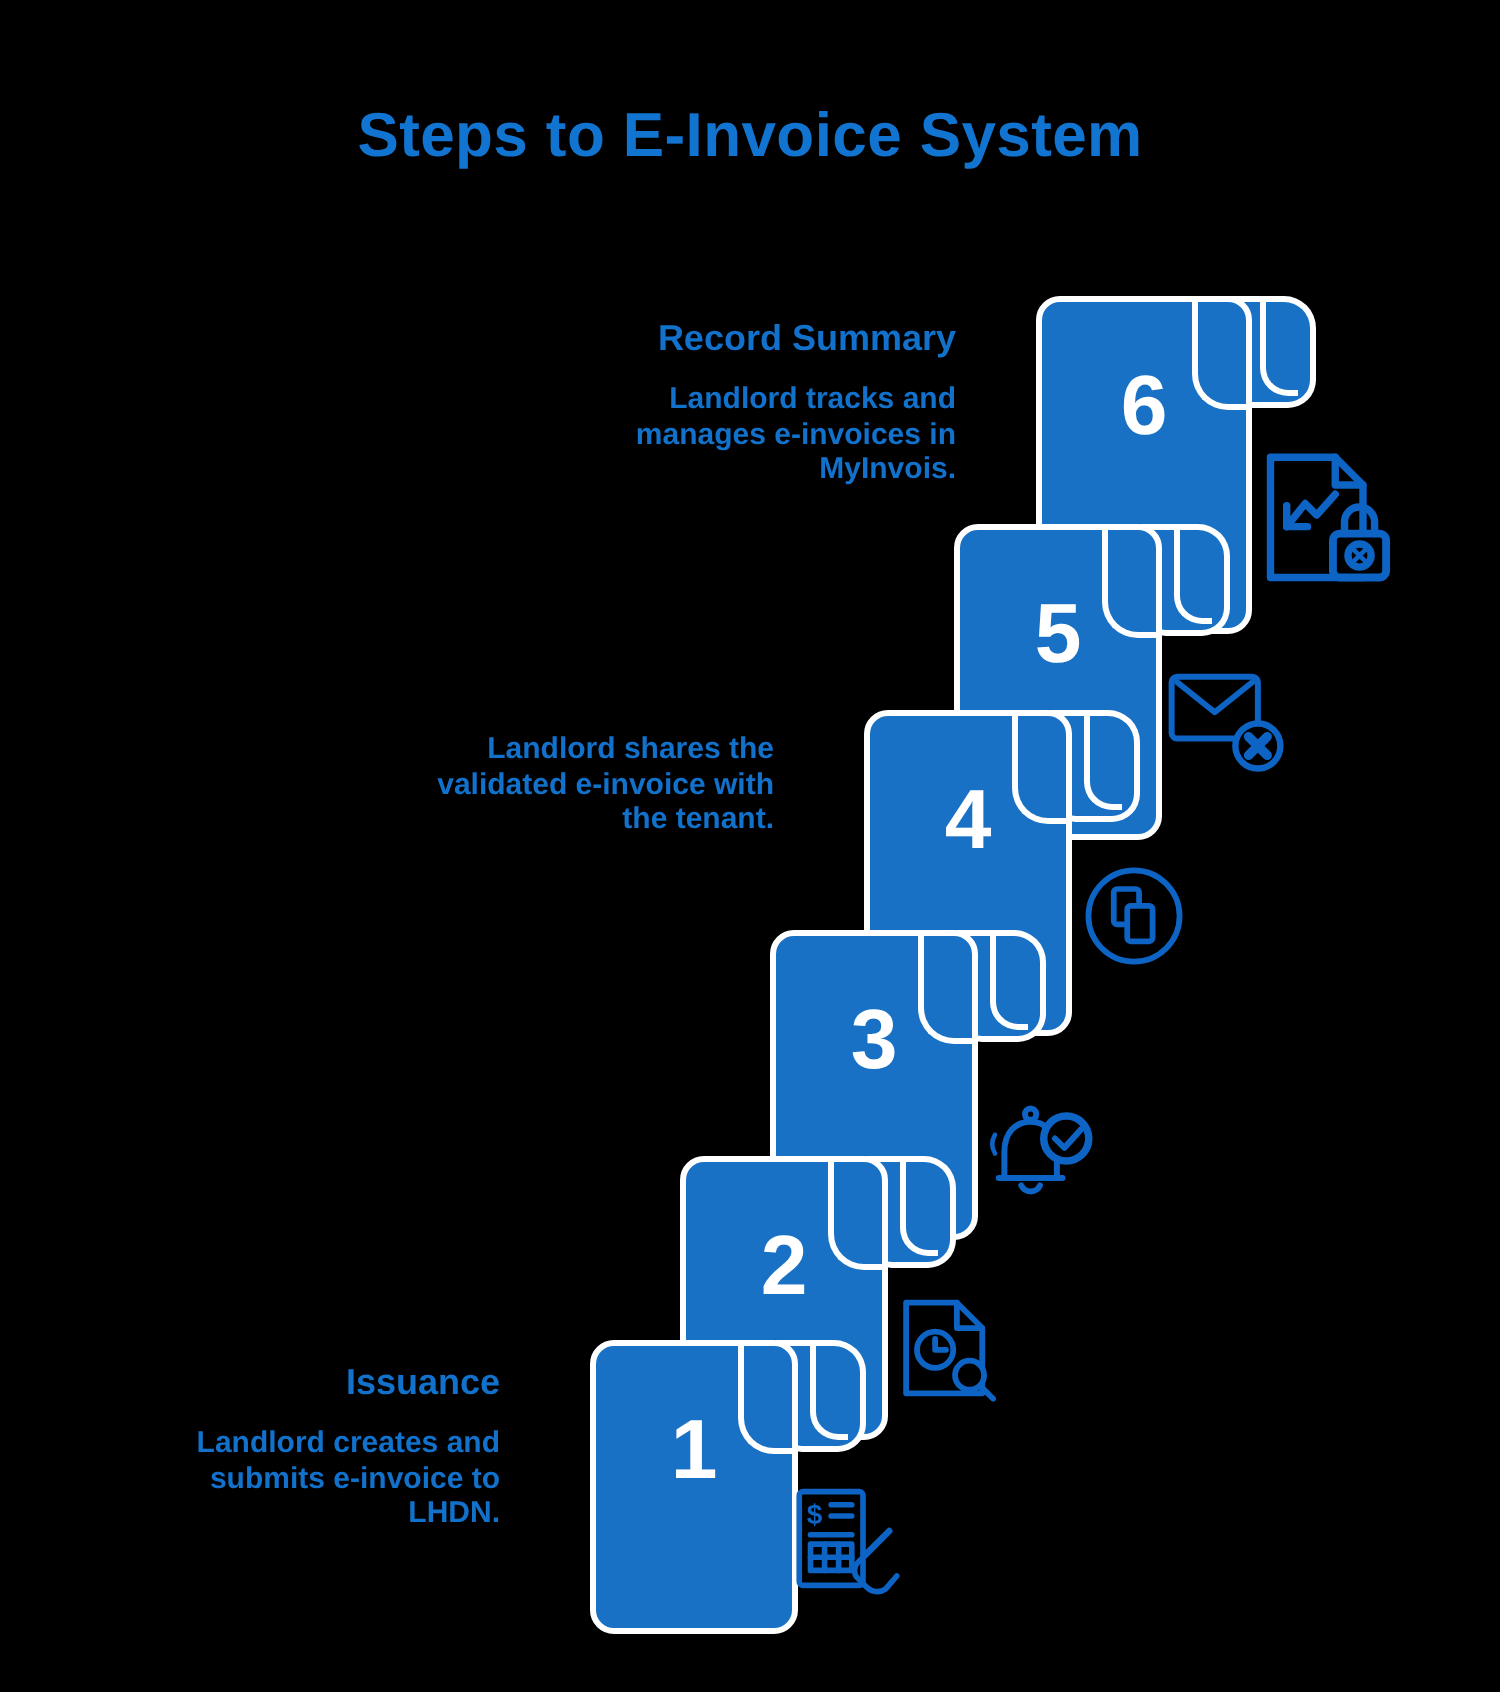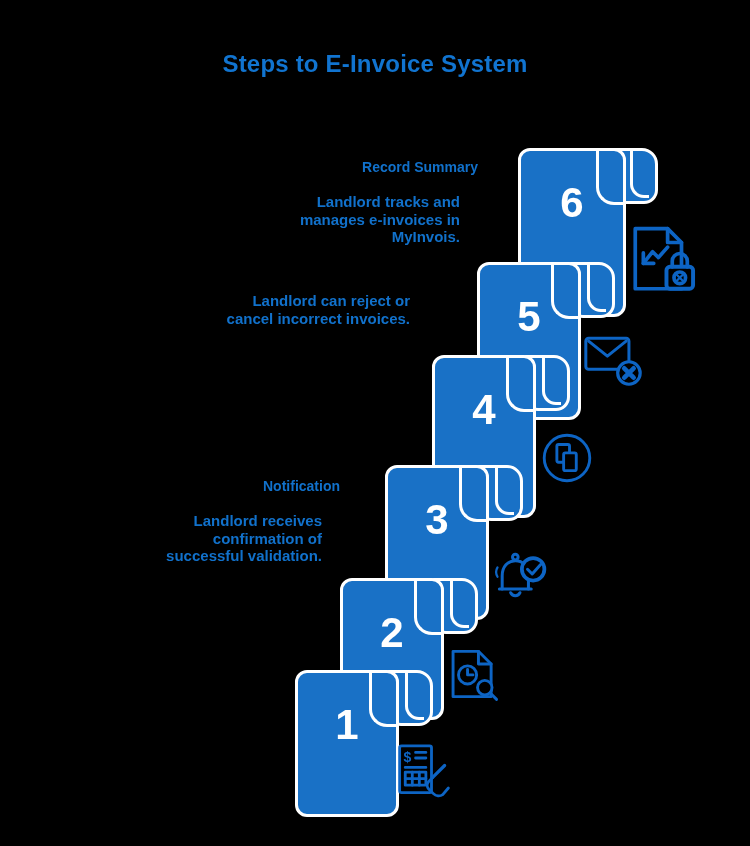--- a/index.html
+++ b/index.html
@@ -2,21 +2,21 @@
 <html><head>
 <meta charset="utf-8">
 <style>
   html,body{margin:0;padding:0;background:#000;}
   .canvas{
     position:relative;width:750px;height:846px;background:#000;overflow:hidden;
     font-family:"Liberation Sans", sans-serif;
   }
   .main-title{
     position:absolute;left:0;top:50px;width:750px;text-align:center;
-    font-size:24px;font-weight:bold;letter-spacing:.2px;color:#1174D0;
+    font-size:31px;font-weight:bold;letter-spacing:.2px;color:#1174D0;
   }
   
   .step{position:absolute;}
   .ext{
     position:absolute;top:0;background:#1971C6;border:3px solid #fff;
     border-radius:2px 16px 14px 14px;box-sizing:border-box;
   }
   .seam{
     position:absolute;left:15px;top:-1px;bottom:3px;width:16px;
     border-left:3px solid #fff;border-bottom:3px solid #fff;
@@ -30,22 +30,22 @@
     position:absolute;right:-1px;top:-1px;width:25px;height:52px;
     border-left:3px solid #fff;border-bottom:3px solid #fff;
     border-bottom-left-radius:18px;
   }
   .num{
     position:absolute;left:0;right:0;top:28px;text-align:center;
     font-size:42px;font-weight:bold;color:#fff;
   }
   
   .label{position:absolute;width:250px;text-align:right;color:#1171CB;}
-  .step-title{font-size:14px;font-weight:bold;margin:0 0 11px 0;}
-  .step-desc{font-size:15px;line-height:17.5px;font-weight:bold;white-space:pre-line;margin:18px;}
+  .step-title{font-size:18px;font-weight:bold;margin:0 0 11px 0;}
+  .step-desc{font-size:15px;line-height:17.5px;font-weight:bold;white-space:pre-line;margin:0;}
   
   .icon{position:absolute;}
   .icon svg{display:block;width:100%;height:100%;}
 </style>
 </head>
 <body>
 
 <div class="canvas">
 
   <div class="main-title">Steps to E-Invoice System</div>
@@ -105,32 +105,33 @@
     </div>
   </div>
 
   <div class="label" style="right:272px;top:159px;">
     <div class="step-title">Record Summary</div>
     <div class="step-desc">Landlord tracks and
 manages e-invoices in
 MyInvois.</div>
   </div>
   <div class="label" style="right:322px;top:274px;">
-    <div class="step-desc">Landlord can reject or
-cancel incorrect invoices.</div>
   </div>
   <div class="label" style="right:363px;top:366px;">
-  </div>
-  <div class="label" style="right:410px;top:478px;">
-    <div class="step-title">Notification</div>
-    <div class="step-desc">Landlord receives
-confirmation of
-successful validation.</div>
+    <div class="step-desc">Landlord shares the
+validated e-invoice with
+the tenant.</div>
   </div>
   <div class="label" style="right:457px;top:590px;">
+  </div>
+  <div class="label" style="right:500px;top:681px;">
+    <div class="step-title">Issuance</div>
+    <div class="step-desc">Landlord creates and
+submits e-invoice to
+LHDN.</div>
   </div>
 
   <div class="icon" style="left:626px;top:222px;width:74px;height:78px;">
     <svg viewBox="0 0 64 64">
       <g stroke="#0D64C4" fill="none" stroke-width="3.2" stroke-linecap="round" stroke-linejoin="round">
         <path d="M8 4 h28 l12 12 v40 h-40 z"></path>
         <path d="M36 4 v12 h12"></path>
         <path d="M36 20 l-8 9 l-5 -5 l-8 10"></path>
         <path d="M15 25 v9 h9"></path>
         <rect x="35" y="37" width="23" height="19" rx="3" fill="#000" stroke-width="3.4"></rect>

